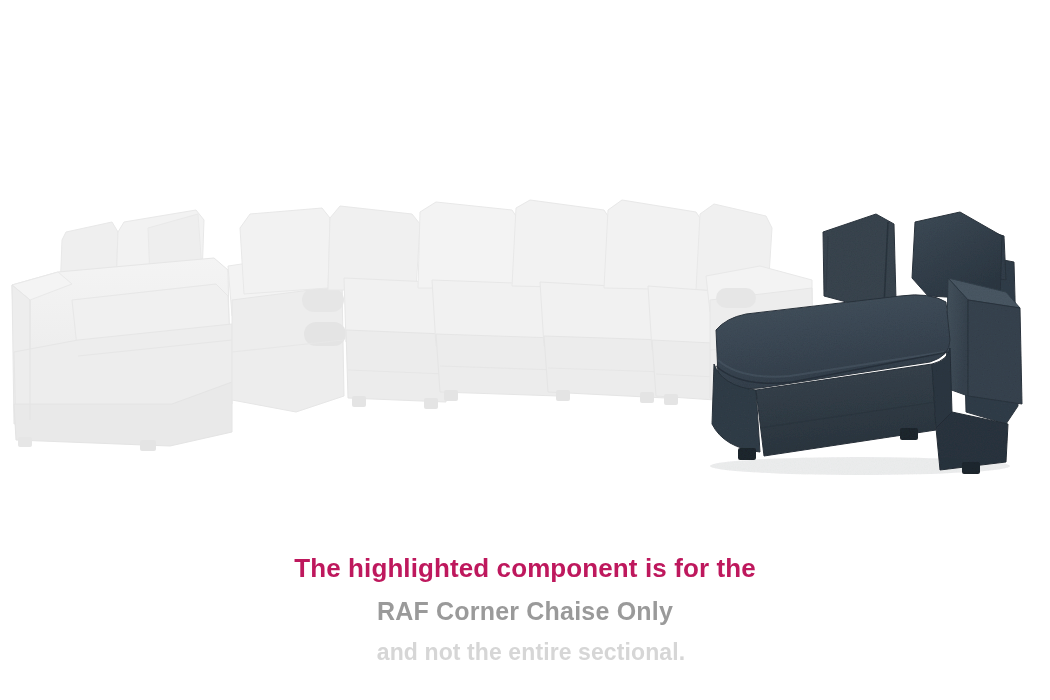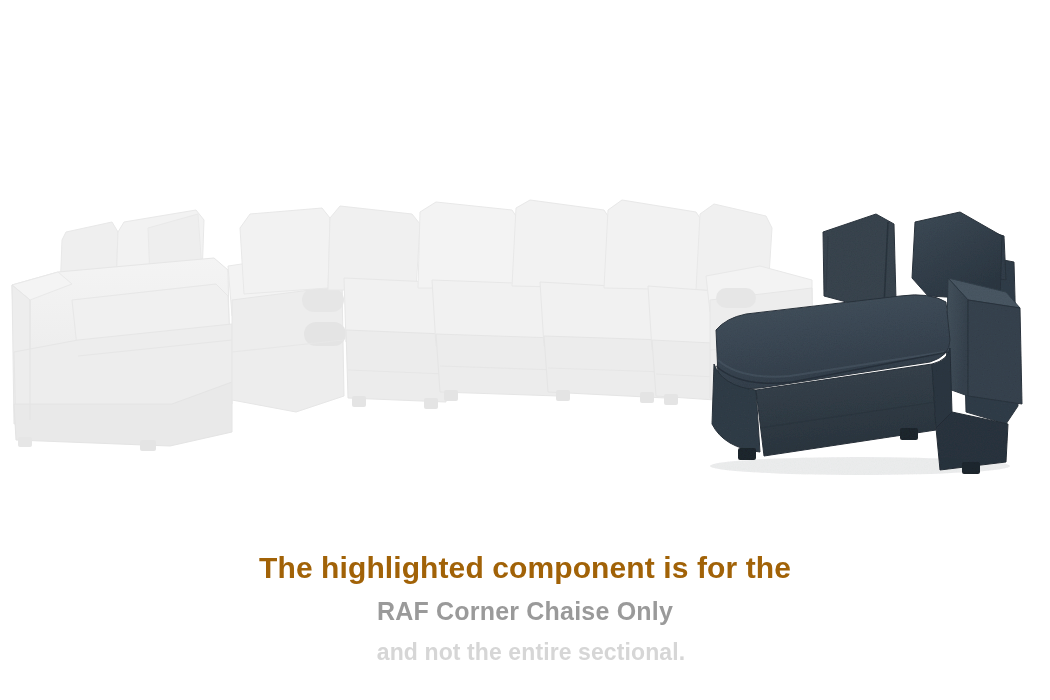--- a/index.html
+++ b/index.html
@@ -40,23 +40,23 @@
     top: 548px;
     width: 1050px;
     text-align: center;
     user-select: none;
   }
   .cap-line {
     display: block;
     white-space: nowrap;
   }
   .cap-lead {
-    font-size: 30px;
+    font-size: 26px;
     font-weight: 700;
-    color: #a16207;
+    color: #be185d;
     letter-spacing: 0.1px;
     line-height: 40px;
   }
   .cap-main {
     font-size: 25px;
     font-weight: 700;
     color: #9a9a9a;
     letter-spacing: 0.2px;
     line-height: 46px;
   }

